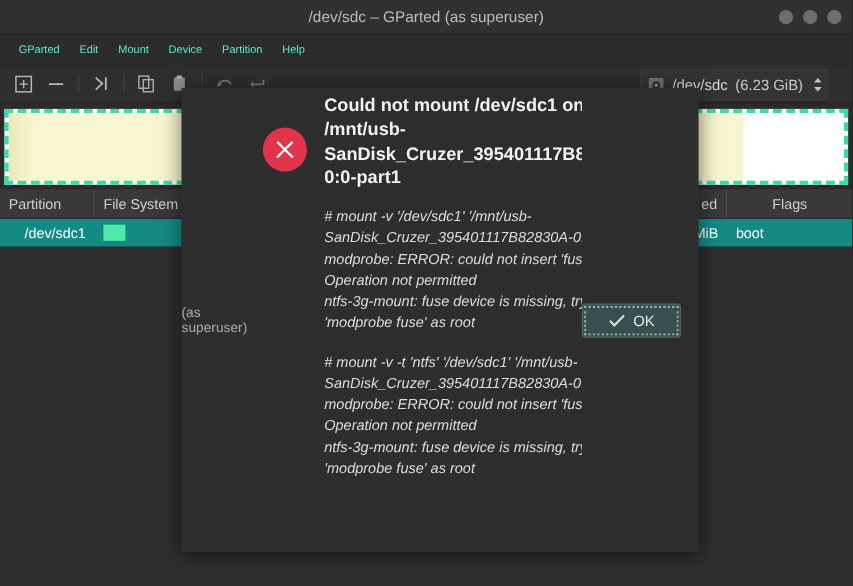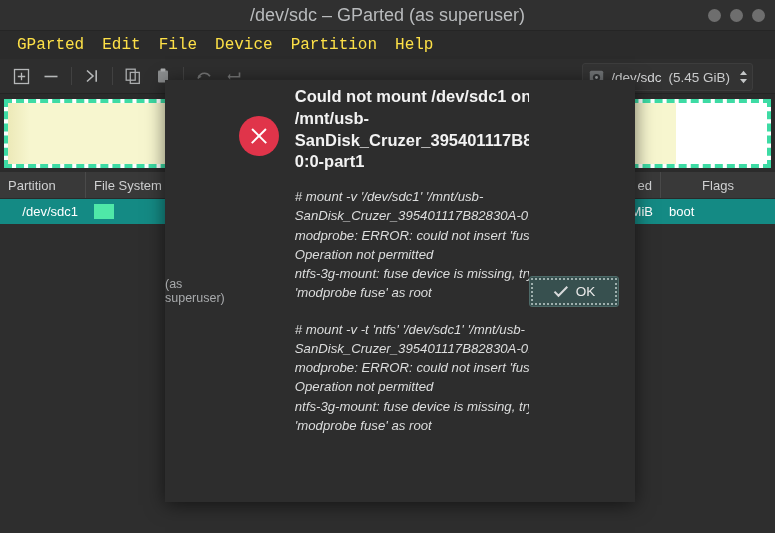--- a/index.html
+++ b/index.html
@@ -29,21 +29,21 @@
     height: 30px;
     flex: 0 0 30px;
     background: #303030;
     border-bottom: 1px solid #252525;
     display: flex;
     align-items: center;
     justify-content: center;
     position: relative;
   }
   .titlebar-text {
-    font-size: 18px;
+    font-size: 14px;
     color: #b9bbbd;
   }
   .winbtns {
     position: absolute;
     right: 10px;
     top: 0;
     height: 30px;
     display: flex;
     align-items: center;
     gap: 9px;
@@ -59,24 +59,23 @@
   .menubar {
     height: 28px;
     flex: 0 0 28px;
     background: #2b2b2b;
     display: flex;
     align-items: center;
     padding-left: 8px;
   }
   .menu-item {
     padding: 3px 9px;
-    font-size: 16px;
-    color: #fde047;
+    font-size: 10px;
+    color: #5eead4;
     white-space: nowrap;
-    font-family: Liberation Mono, monospace;
   }
 
   
   .toolbar {
     height: 34px;
     flex: 0 0 34px;
     background: #2e2e2e;
     border-bottom: 1px solid #242424;
     display: flex;
     align-items: center;
@@ -319,21 +318,21 @@
     <div class="winbtns">
       <div class="winbtn"></div>
       <div class="winbtn"></div>
       <div class="winbtn"></div>
     </div>
   </div>
 
   <div class="menubar">
     <div class="menu-item">GParted</div>
     <div class="menu-item">Edit</div>
-    <div class="menu-item">File</div>
+    <div class="menu-item">Mount</div>
     <div class="menu-item">Device</div>
     <div class="menu-item">Partition</div>
     <div class="menu-item">Help</div>
   </div>
 
   <div class="toolbar">
     <div class="tb-btn">
       <svg class="tb-icon" width="17" height="17" viewBox="0 0 17 17">
         <rect x="1.5" y="1.5" width="14" height="14" fill="none" stroke="#b6b8b9" stroke-width="1.3"></rect>
         <path d="M8.5 4.8v7.4M4.8 8.5h7.4" stroke="#b6b8b9" stroke-width="1.3"></path>
@@ -378,21 +377,21 @@
       </svg>
     </div>
 
     <div class="device-combo">
       <svg width="15" height="15" viewBox="0 0 15 15">
         <rect x="0.8" y="0.8" width="13.4" height="13.4" rx="1.5" fill="#6f7274"></rect>
         <circle cx="7.5" cy="7.5" r="3.6" fill="#2f3133"></circle>
         <circle cx="7.5" cy="7.5" r="1.4" fill="#9fa2a4"></circle>
       </svg>
       <div class="device-name">/dev/sdc</div>
-      <div class="device-size">(5.45 GiB)</div>
+      <div class="device-size">(6.23 GiB)</div>
       <div class="spinner">
         <svg width="9" height="6" viewBox="0 0 9 6">
           <path d="M4.5 0.8L8 5H1z" fill="#c4c6c7"></path>
         </svg>
         <svg width="9" height="6" viewBox="0 0 9 6">
           <path d="M4.5 5.2L1 1h7z" fill="#c4c6c7"></path>
         </svg>
       </div>
     </div>
   </div>

